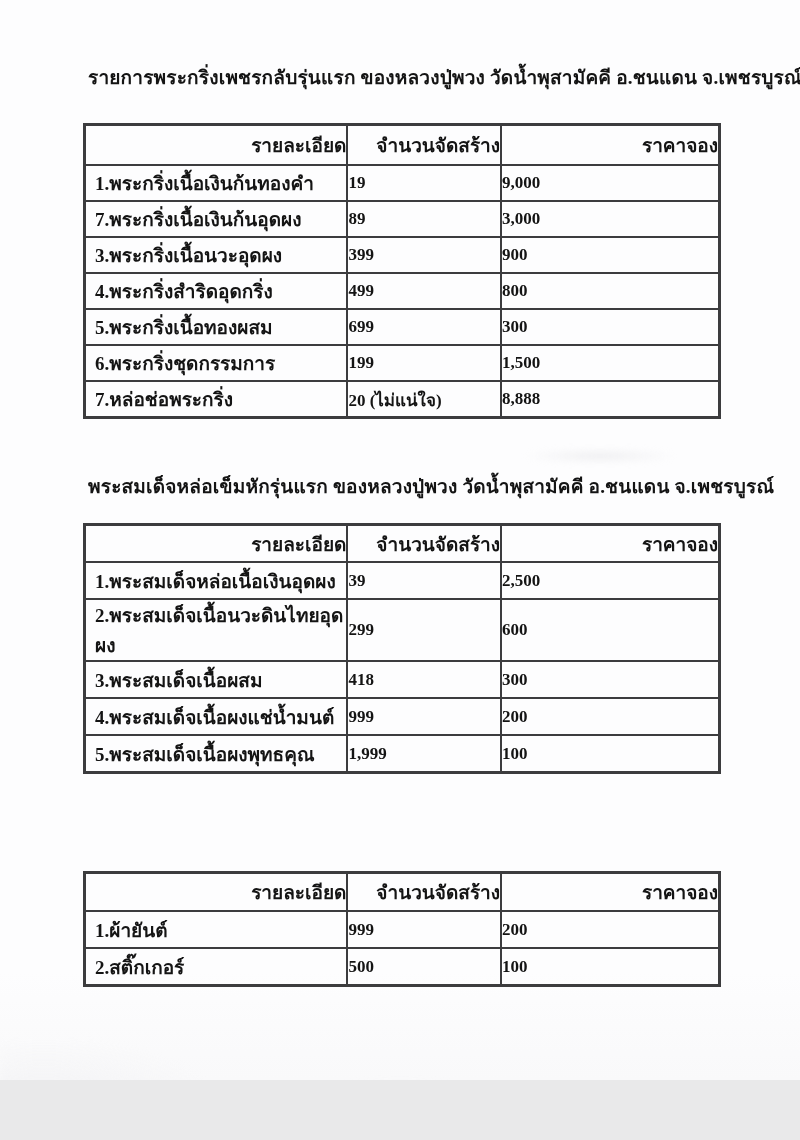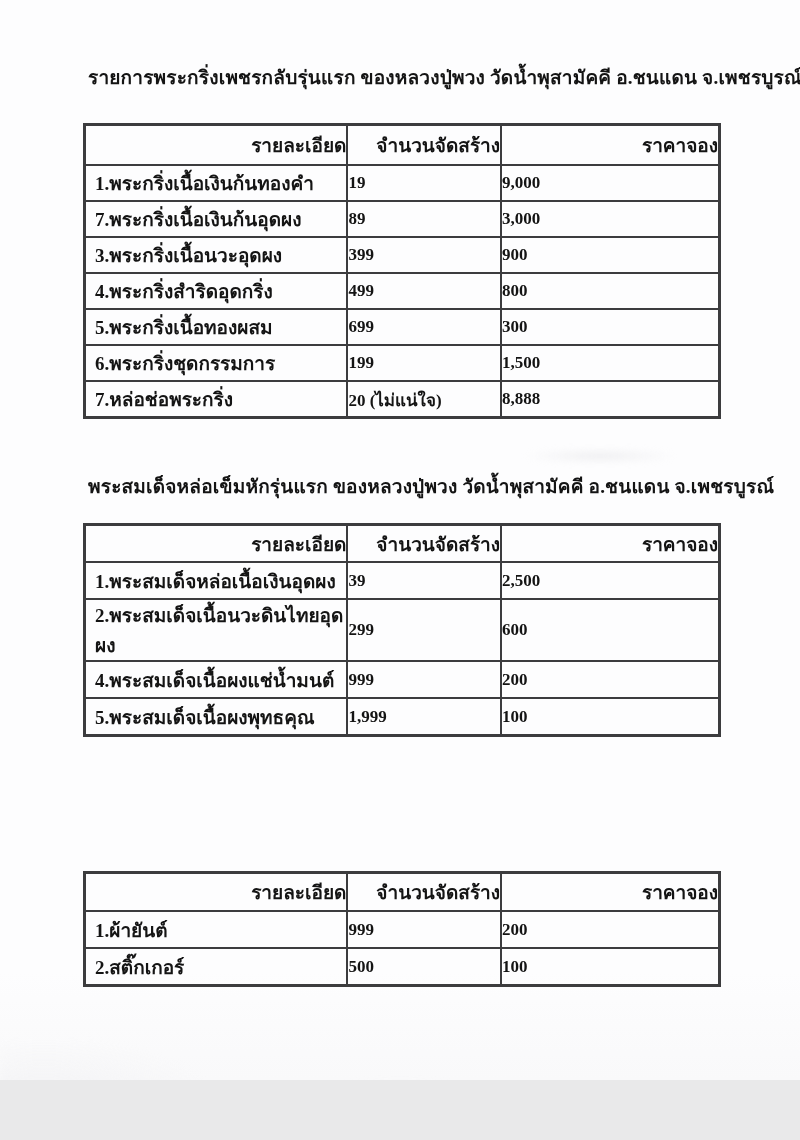--- a/index.html
+++ b/index.html
@@ -150,20 +150,25 @@
         <td class="c-label">1.พระสมเด็จหล่อเนื้อเงินอุดผง</td>
         <td class="c-num">39</td>
         <td class="c-num">2,500</td>
       </tr>
       <tr>
         <td class="c-label">2.พระสมเด็จเนื้อนวะดินไทยอุดผง</td>
         <td class="c-num">299</td>
         <td class="c-num">600</td>
       </tr>
       <tr>
+        <td class="c-label">3.พระสมเด็จเนื้อผสม</td>
+        <td class="c-num">418</td>
+        <td class="c-num">300</td>
+      </tr>
+      <tr>
         <td class="c-label">4.พระสมเด็จเนื้อผงแช่น้ำมนต์</td>
         <td class="c-num">999</td>
         <td class="c-num">200</td>
       </tr>
       <tr>
         <td class="c-label">5.พระสมเด็จเนื้อผงพุทธคุณ</td>
         <td class="c-num">1,999</td>
         <td class="c-num">100</td>
       </tr>
     </tbody>

